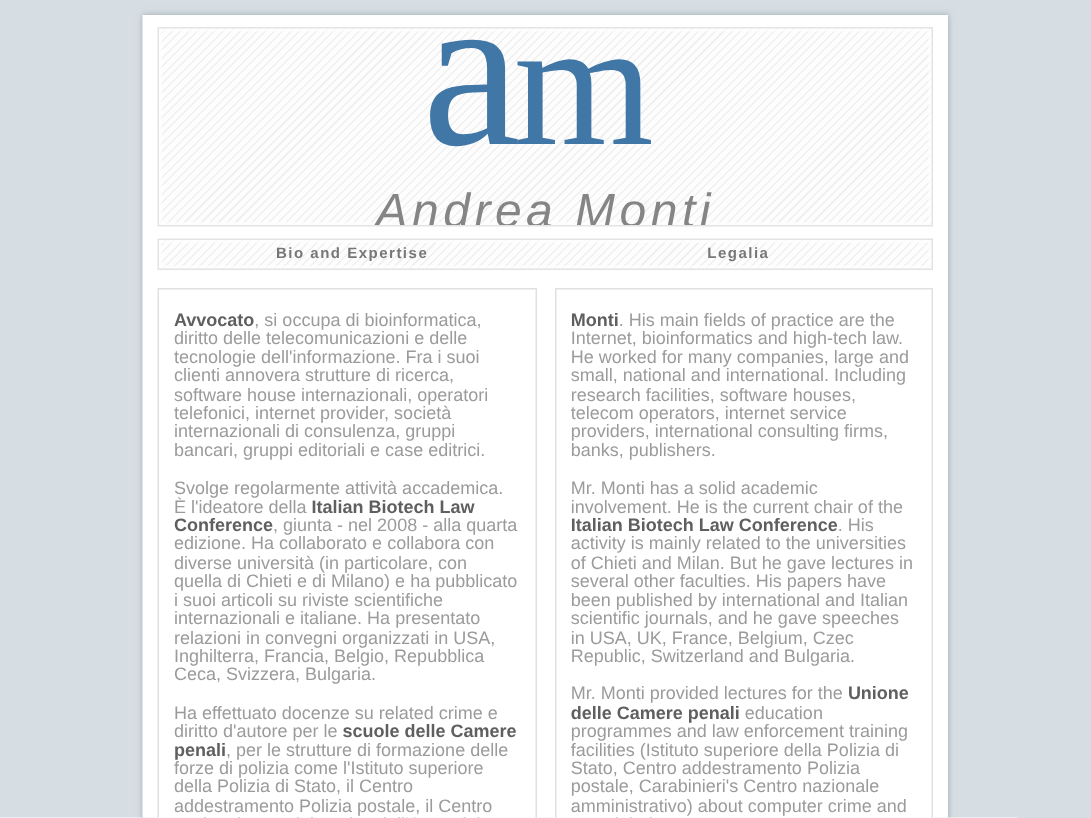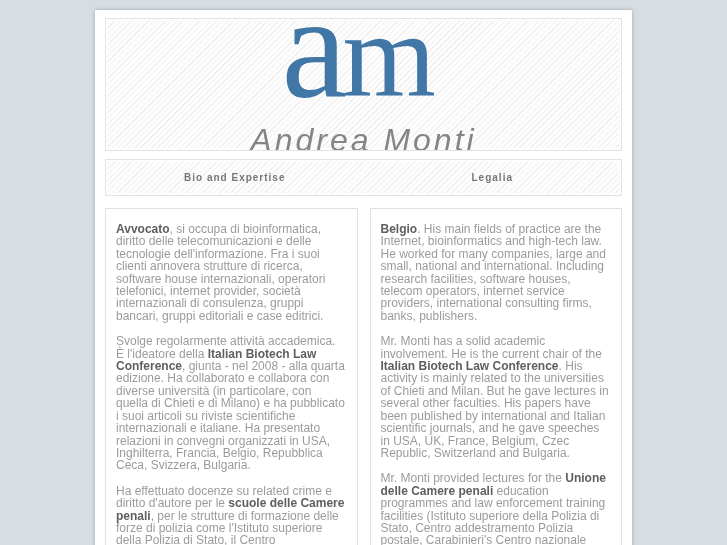--- a/index.html
+++ b/index.html
@@ -28,21 +28,21 @@
     position: absolute; line-height: 1; color: #4177a6;
     font-family: "Liberation Serif", serif; font-weight: normal;
   }
   .logo .letter-a { font-size: 148px; left: 50%; transform: translateX(-82px); top: -56px; }
   .logo .letter-m { font-size: 120px; left: 50%; transform: translateX(-21px); top: -33px; }
   .site-name {
     margin: 0; font-weight: normal; font-size: 32px; color: #858585;
     letter-spacing: 3px; line-height: 30px; font-style: italic;
   }
   .nav-panel {
-    height: 37px; box-sizing: border-box;
+    height: 21px; box-sizing: border-box;
     display: flex; align-items: center;
   }
   .nav-item {
     flex: 1; text-align: center; text-decoration: none;
     font-size: 10px; font-weight: bold; letter-spacing: 1px;
     color: #777777; cursor: pointer;
   }
   .content {
     margin: 12px 10px 0; display: flex; gap: 12px;
   }
@@ -76,20 +76,20 @@
     <a class="nav-item">Legalia</a>
   </nav>
 
   <main class="content">
     <section class="col" id="col-italian">
         <p class="bio-p"><strong>Avvocato</strong><span>, si occupa di bioinformatica, diritto delle telecomunicazioni e delle tecnologie dell'informazione. Fra i suoi clienti annovera strutture di ricerca, software house internazionali, operatori telefonici, internet provider, società internazionali di consulenza, gruppi bancari, gruppi editoriali e case editrici.</span></p>
         <p class="bio-p"><span>Svolge regolarmente attività accademica. È l'ideatore della </span><strong>Italian Biotech Law Conference</strong><span>, giunta - nel 2008 - alla quarta edizione. Ha collaborato e collabora con diverse università (in particolare, con quella di Chieti e di Milano) e ha pubblicato i suoi articoli su riviste scientifiche internazionali e italiane. Ha presentato relazioni in convegni organizzati in USA, Inghilterra, Francia, Belgio, Repubblica Ceca, Svizzera, Bulgaria.</span></p>
         <p class="bio-p"><span>Ha effettuato docenze su related crime e diritto d'autore per le </span><strong>scuole delle Camere penali</strong><span>, per le strutture di formazione delle forze di polizia come l'Istituto superiore della Polizia di Stato, il Centro addestramento Polizia postale, il Centro nazionale amministrativo dell'Arma dei Carabinieri.</span></p>
       </section>
     <section class="col" id="col-english">
-        <p class="bio-p"><strong>Belgio</strong><span>. His main fields of practice are the Internet, bioinformatics and high-tech law. He worked for many companies, large and small, national and international. Including research facilities, software houses, telecom operators, internet service providers, international consulting firms, banks, publishers.</span></p>
+        <p class="bio-p"><strong>Monti</strong><span>. His main fields of practice are the Internet, bioinformatics and high-tech law. He worked for many companies, large and small, national and international. Including research facilities, software houses, telecom operators, internet service providers, international consulting firms, banks, publishers.</span></p>
         <p class="bio-p"><span>Mr. Monti has a solid academic involvement. He is the current chair of the </span><strong>Italian Biotech Law Conference</strong><span>. His activity is mainly related to the universities of Chieti and Milan. But he gave lectures in several other faculties. His papers have been published by international and Italian scientific journals, and he gave speeches in USA, UK, France, Belgium, Czec Republic, Switzerland and Bulgaria.</span></p>
         <p class="bio-p"><span>Mr. Monti provided lectures for the </span><strong>Unione delle Camere penali</strong><span> education programmes and law enforcement training facilities (Istituto superiore della Polizia di Stato, Centro addestramento Polizia postale, Carabinieri's Centro nazionale amministrativo) about computer crime and copyright law.</span></p>
         <p class="bio-p"><span>Mr. Monti writes the legal column of </span><strong>PC Professionale</strong></p>
       </section>
   </main>
 
 </div>
 
 </body></html>

